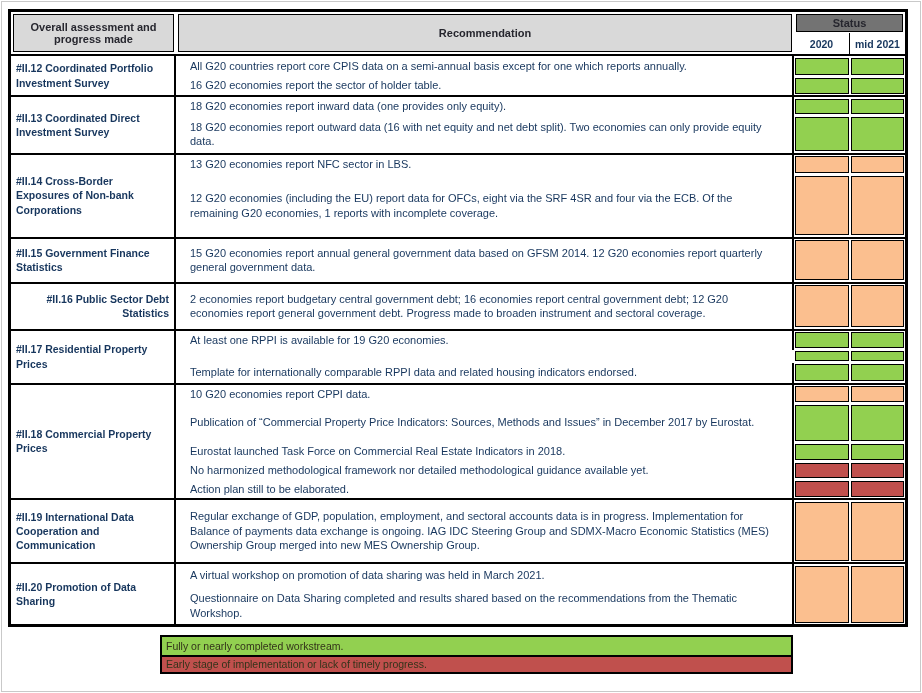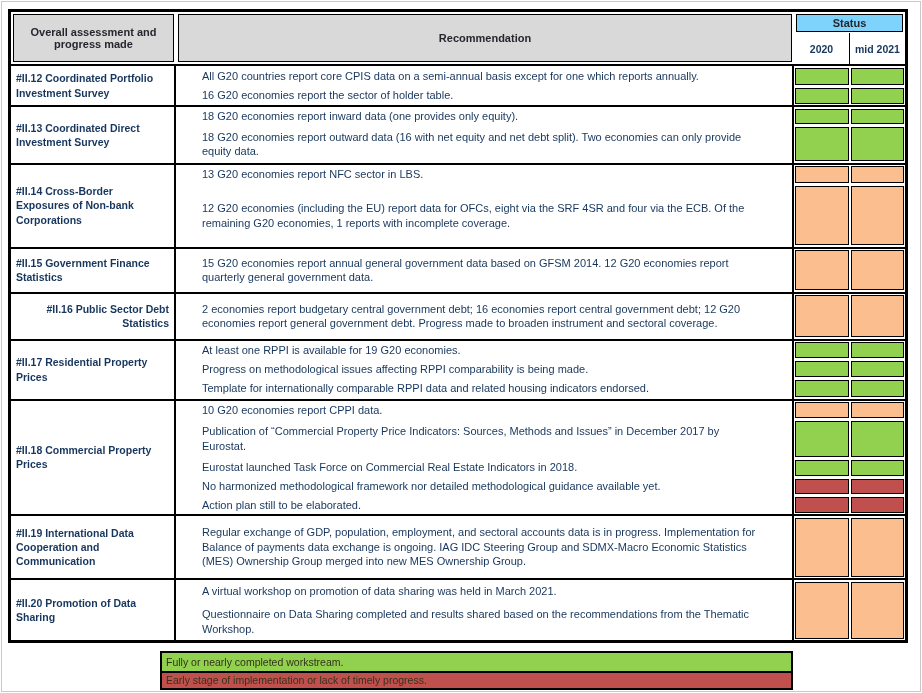--- a/index.html
+++ b/index.html
@@ -30,25 +30,25 @@
   .hdr-cell {
     background: #d9d9d9;
     border: 1px solid #000;
     margin: 2px;
     display: flex; align-items: center; justify-content: center;
     font-weight: bold; font-size: 11px; color: #26262e;
     text-align: center; min-height: 32px;
   }
   .hdr-status-wrap { display: flex; flex-direction: column; }
   .status-head {
-    background: #7dd3fc; border: 1px solid #000; margin: 2px 2px 0 2px;
+    background: #737373; border: 1px solid #000; margin: 2px 2px 0 2px;
     display: flex; align-items: center; justify-content: center;
     font-weight: bold; font-size: 11px; color: #26262e; height: 18px;
   }
-  .year-row { display: grid; grid-template-columns: 56px 55px; height: 31px; margin-top: 1px; }
+  .year-row { display: grid; grid-template-columns: 56px 55px; height: 21px; margin-top: 1px; }
   .year-cell {
     display: flex; align-items: center; justify-content: center;
     font-weight: bold; font-size: 10.5px; color: #17365d; background: #fff;
   }
   .year-cell:first-child { border-right: 1.5px solid #000; }
 
   
   .mrow {
     display: grid;
     grid-template-columns: 165px 618px 56px 55px;
@@ -58,21 +58,21 @@
     grid-column: 1;
     border-right: 2px solid #000;
     padding: 3px 5px;
     display: flex; align-items: center;
     font-weight: bold; font-size: 10.5px; line-height: 1.35;
     color: #17365d;
   }
   .assess-cell {
     grid-column: 2;
     border-right: 2.5px solid #000;
-    padding: 2px 26px;
+    padding: 2px 14px;
     display: flex; flex-direction: column; justify-content: center; gap: 9px;
     font-size: 11px; line-height: 1.32; color: #17365d;
   }
   .st-cell { margin: 1.5px 1px; border: 1.5px solid #000; min-height: 10px; }
   .st-2020 { grid-column: 3; }
   .st-2021 { grid-column: 4; }
 
   
   .legend {
     margin: 8px 0 0 160px;
@@ -160,23 +160,20 @@
         <div class="st-cell st-2020" style="grid-row: 1; background: rgb(251, 191, 143);"></div>
         <div class="st-cell st-2021" style="grid-row: 1; background: rgb(251, 191, 143);"></div>
       </div>
       <div class="mrow">
         <div class="rec-cell" style="grid-row: 1 / span 3;">#II.17 Residential Property Prices</div>
         <div class="assess-cell" style="grid-row: 1; min-height: 19px;">
           <div>At least one RPPI is available for 19 G20 economies.</div>
         </div>
         <div class="st-cell st-2020" style="grid-row: 1; background: rgb(146, 208, 80);"></div>
         <div class="st-cell st-2021" style="grid-row: 1; background: rgb(146, 208, 80);"></div>
-        <div class="assess-cell" style="grid-row: 2; min-height: 19px;">
-          <div>Progress on methodological issues affecting RPPI comparability is being made.</div>
-        </div>
         <div class="st-cell st-2020" style="grid-row: 2; background: rgb(146, 208, 80);"></div>
         <div class="st-cell st-2021" style="grid-row: 2; background: rgb(146, 208, 80);"></div>
         <div class="assess-cell" style="grid-row: 3; min-height: 20px;">
           <div>Template for internationally comparable RPPI data and related housing indicators endorsed.</div>
         </div>
         <div class="st-cell st-2020" style="grid-row: 3; background: rgb(146, 208, 80);"></div>
         <div class="st-cell st-2021" style="grid-row: 3; background: rgb(146, 208, 80);"></div>
       </div>
       <div class="mrow">
         <div class="rec-cell" style="grid-row: 1 / span 5;">#II.18 Commercial Property Prices</div>

